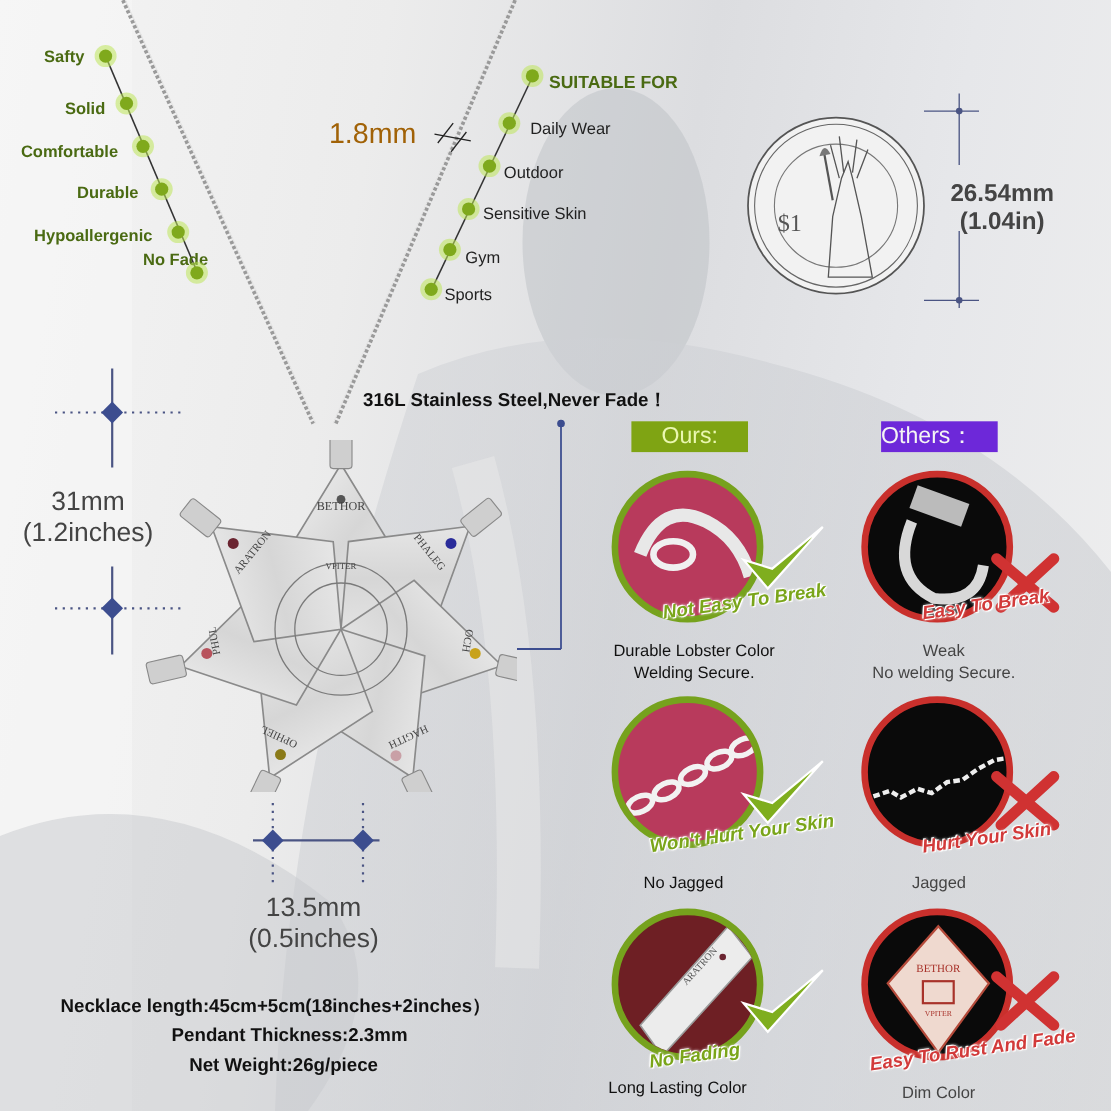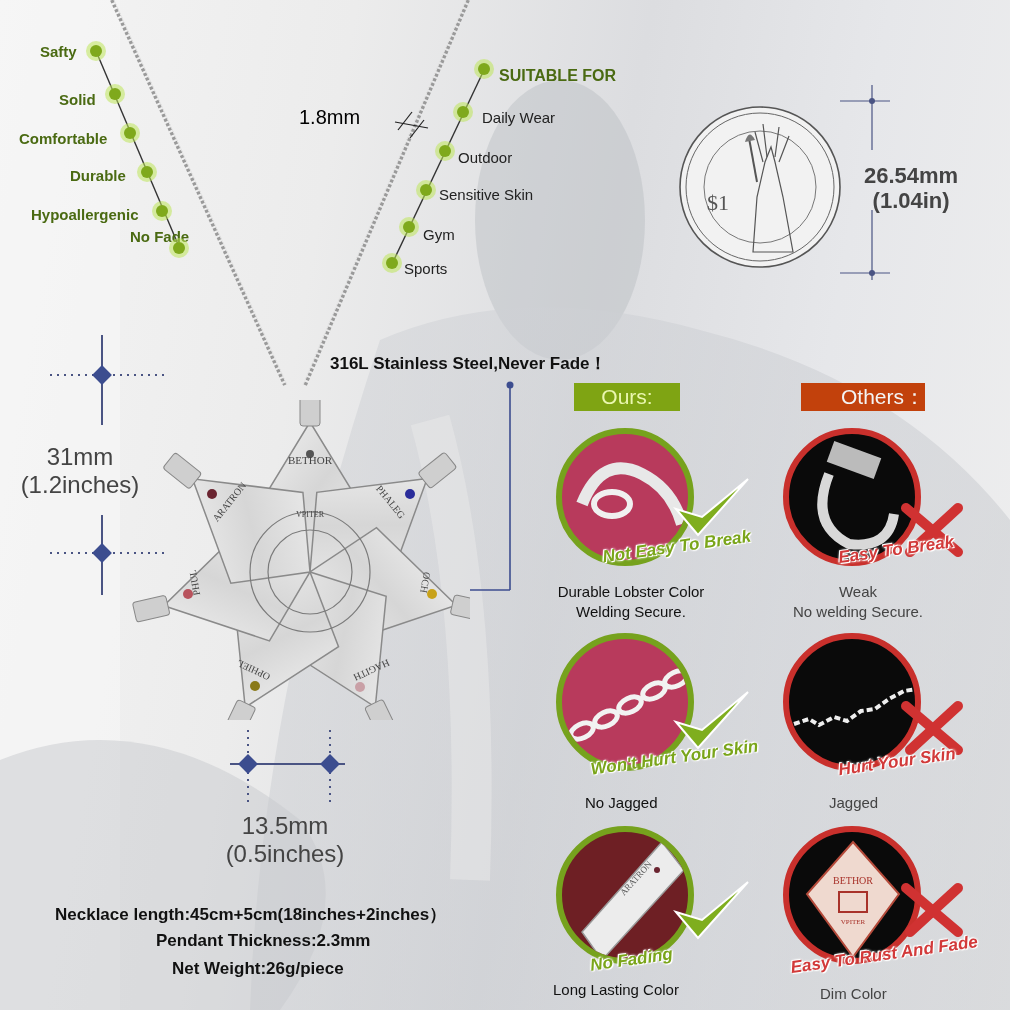--- a/index.html
+++ b/index.html
@@ -12,25 +12,25 @@
   .bg-figure { position: absolute; pointer-events: none; }
   .abs { position: absolute; }
 
   
   .feat-label { position: absolute; font-weight: bold; font-size: 15px; color: #4a6a12; white-space: nowrap; }
   .dot { position: absolute; width: 12px; height: 12px; border-radius: 50%; background: #7fa91c; box-shadow: 0 0 0 4px rgba(190,230,90,0.55); }
   .suit-label { position: absolute; font-size: 15px; color: #222; white-space: nowrap; }
   .suit-title { position: absolute; font-weight: bold; font-size: 16px; color: #4a6a12; white-space: nowrap; }
 
   .dim-big { position: absolute; font-size: 24px; color: #444; font-weight: 300; text-align: center; line-height: 1.15; white-space: nowrap; }
-  .dim-chain { position: absolute; font-size: 20px; color: #000000; white-space: nowrap; }
+  .dim-chain { position: absolute; font-size: 26px; color: #a16207; white-space: nowrap; }
 
   .header-text { position: absolute; font-weight: bold; font-size: 17px; color: #111; white-space: nowrap; }
   .tag-ours { position: absolute; left: 574px; top: 383px; width: 106px; height: 28px; background: #7fa413; color: #eaf7b0; font-size: 21px; text-align: center; line-height: 28px; }
-  .tag-others { position: absolute; left: 801px; top: 383px; width: 124px; height: 28px; background: #c2410c; color: #f4f4f4; font-size: 21px; text-align: right; line-height: 28px; }
+  .tag-others { position: absolute; left: 801px; top: 383px; width: 106px; height: 28px; background: #6d28d9; color: #f4f4f4; font-size: 21px; text-align: left; line-height: 28px; }
 
   .cmp-circle { position: absolute; width: 138px; height: 138px; border-radius: 50%; overflow: hidden; }
   .cmp-good { border: 6px solid #76a21d; background: #b83a5c; }
   .cmp-bad { border: 6px solid #c9302c; background: #0a0a0a; }
   .badge-text { position: absolute; font-weight: bold; font-style: italic; font-size: 17px; white-space: nowrap; transform: rotate(-8deg); text-shadow: 0 0 3px #fff, 0 0 3px #fff, 1px 1px 0 #fff, -1px -1px 0 #fff; }
   .badge-good { color: #7aa51a; }
   .badge-bad { color: #d23a3a; }
   .cap { position: absolute; font-size: 15px; color: #111; text-align: center; line-height: 1.3; white-space: nowrap; }
   .cap-bad { color: #444; }
 

